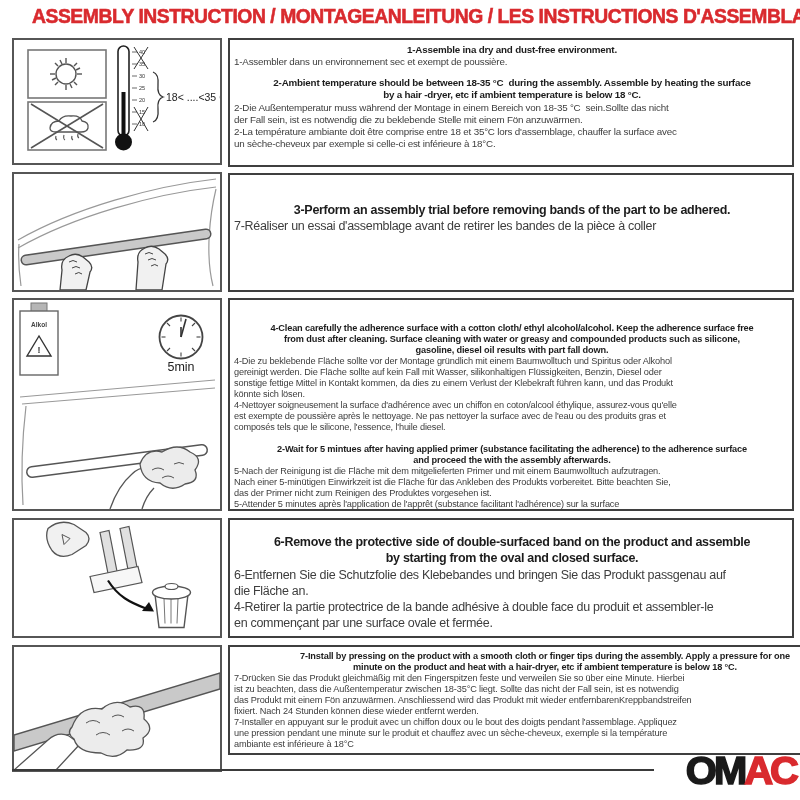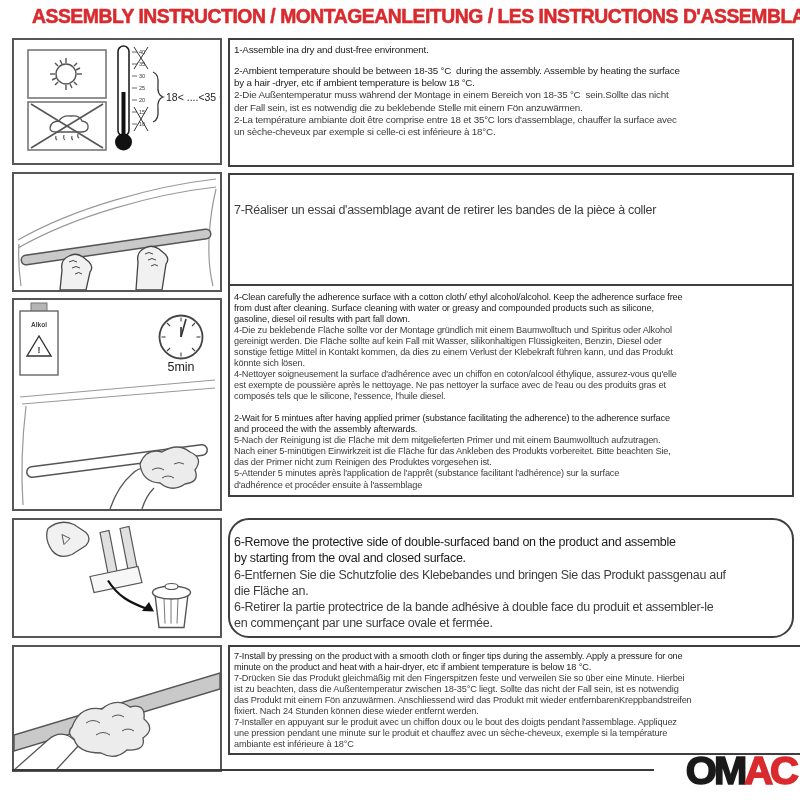--- a/index.html
+++ b/index.html
@@ -5,35 +5,35 @@
   html,body{margin:0;padding:0;background:#fff;}
   body{width:800px;height:800px;overflow:hidden;font-family:"Liberation Sans",sans-serif;}
   .sheet{position:absolute;left:0;top:0;width:800px;height:800px;background:#fff;}
   .title{position:absolute;left:0;top:4px;width:800px;text-align:center;color:#d92a2e;
          font-weight:bold;font-size:21px;letter-spacing:-0.5px;transform:scaleX(0.92);
          -webkit-text-stroke:0.6px #d92a2e;white-space:nowrap;}
   .box{position:absolute;background:#fff;border:2px solid #4a4a4a;box-sizing:border-box;}
   .art{border-color:#565656;}
   .txt{border-color:#3f3f3f;padding:4px 2px 2px 4px;overflow:hidden;}
   .txt p{margin:0;white-space:pre;}
-  .en{font-weight:normal;color:#1c1c1c;}
+  .en{font-weight:bold;color:#1c1c1c;text-align:center;}
   .de,.fr{font-weight:normal;color:#3d3d3d;}
   .sz-m p{font-size:9.8px;line-height:1.24;letter-spacing:-0.2px;}
   .sz-s p{font-size:9.2px;line-height:1.2;letter-spacing:-0.15px;}
   .sz-l p{font-size:12.5px;line-height:1.3;letter-spacing:-0.3px;}
   .gap{margin-top:9px !important;}
   .gap-s{margin-top:11px !important;}
   .r1a{left:12px;top:38px;width:210px;height:127px;}
   .r1t{left:228px;top:38px;width:566px;height:129px;}
   .r2a{left:12px;top:172px;width:210px;height:120px;}
   .r2t{left:228px;top:173px;width:566px;height:119px;padding-top:27px;}
   .r3a{left:12px;top:298px;width:210px;height:213px;}
-  .r3t{left:228px;top:284px;width:566px;height:213px;padding-top:6px;}
+  .r3t{left:228px;top:298px;width:566px;height:213px;padding-top:23px;}
   .r4a{left:12px;top:518px;width:210px;height:120px;}
-  .r4t{left:228px;top:518px;width:566px;height:120px;padding-top:14px;border-radius:21px;}
+  .r4t{left:228px;top:518px;width:566px;height:120px;padding-top:14px;}
   .r5a{left:12px;top:645px;width:210px;height:127px;}
   .r5t{left:228px;top:645px;width:632px;height:110px;}
   .art svg{display:block;width:100%;height:100%;}
   .footer-line{position:absolute;left:12px;top:769px;width:642px;border-top:2px solid #3a3a3a;}
   .logo{position:absolute;left:656px;top:746px;width:140px;height:50px;display:flex;
         align-items:center;justify-content:flex-end;font-weight:bold;font-size:40px;
         letter-spacing:-3px;white-space:nowrap;transform:scaleY(0.96);}
   .logo .blk{color:#1a1a1a;-webkit-text-stroke:1.6px #1a1a1a;}
   .logo .red{color:#d92a2e;-webkit-text-stroke:1.6px #d92a2e;}
 </style>
@@ -97,20 +97,21 @@
           <line x1="120" y1="67" x2="134" y2="91"></line>
             <line x1="134" y1="67" x2="120" y2="91"></line>
         </g>
         <path d="M139,32 q6,2 5,13 q-1,10 5,12 q-6,2 -5,12 q1,11 -5,13" fill="none" stroke="#333" stroke-width="1.3"></path>
         <text x="152" y="61" font-size="10.5" fill="#222">18&lt; ....&lt;35 C</text>
       </g>
     </svg>
   </div>
   <div class="box txt sz-m r1t">
     <p class="en">1-Assemble ina dry and dust-free environment.</p>
+    <p class="fr">1-Assembler dans un environnement sec et exempt de poussière.</p>
     <p class="en gap">2-Ambient temperature should be between 18-35 °C  during the assembly. Assemble by heating the surface
 by a hair -dryer, etc if ambient temperature is below 18 °C.</p>
     <p class="de">2-Die Außentemperatur muss während der Montage in einem Bereich von 18-35 °C  sein.Sollte das nicht
 der Fall sein, ist es notwendig die zu beklebende Stelle mit einem Fön anzuwärmen.</p>
     <p class="fr">2-La température ambiante doit être comprise entre 18 et 35°C lors d'assemblage, chauffer la surface avec
 un sèche-cheveux par exemple si celle-ci est inférieure à 18°C.</p>
   </div>
 
   <div class="box art r2a">
     <svg viewBox="0 0 206 116">
@@ -126,20 +127,21 @@
         <path d="M46,116 L48,96 Q46,86 55,82 Q62,78 69,83 L75,88 Q80,93 76,98 L72,116 Z" fill="#f1f1f1" stroke="#444" stroke-width="1.3"></path>
         <path d="M55,88 q4,-3 8,0 M58,94 q4,-3 8,0 M61,100 q4,-3 7,0" fill="none" stroke="#444" stroke-width="1"></path>
       </g>
       <g>
         <path d="M122,116 L124,88 Q122,78 131,74 Q138,70 145,75 L151,80 Q156,85 152,90 L148,116 Z" fill="#f1f1f1" stroke="#444" stroke-width="1.3"></path>
         <path d="M131,80 q4,-3 8,0 M134,86 q4,-3 8,0 M137,92 q4,-3 7,0" fill="none" stroke="#444" stroke-width="1"></path>
       </g>
     </svg>
   </div>
   <div class="box txt sz-l r2t">
+    <p class="en">3-Perform an assembly trial before removing bands of the part to be adhered.</p>
     <p class="fr">7-Réaliser un essai d'assemblage avant de retirer les bandes de la pièce à coller</p>
   </div>
 
   <div class="box art r3a">
     <svg viewBox="0 0 206 209">
       <g>
         <rect x="17" y="3" width="16" height="9" fill="#b5b5b5" stroke="#777" stroke-width="1"></rect>
         <rect x="6" y="11" width="38" height="64" fill="#fff" stroke="#666" stroke-width="1.4"></rect>
         <text x="25" y="27" text-anchor="middle" font-size="6.5" font-weight="bold" fill="#444">Alkol</text>
         <path d="M25,36 L13,56 L37,56 Z" fill="none" stroke="#333" stroke-width="1.4"></path>
@@ -221,21 +223,21 @@
         <ellipse cx="157.5" cy="72" rx="19" ry="6.5" fill="#fff" stroke="#555" stroke-width="1.4"></ellipse>
         <ellipse cx="157.5" cy="66" rx="6.5" ry="3" fill="#fff" stroke="#555" stroke-width="1.2"></ellipse>
       </g>
     </svg>
   </div>
   <div class="box txt sz-l r4t">
     <p class="en">6-Remove the protective side of double-surfaced band on the product and assemble
 by starting from the oval and closed surface.</p>
     <p class="de">6-Entfernen Sie die Schutzfolie des Klebebandes und bringen Sie das Produkt passgenau auf
 die Fläche an.</p>
-    <p class="fr">6-Retirer la partie protectrice de la bande adhésive à double face du produit et assembler-le
+    <p class="fr">4-Retirer la partie protectrice de la bande adhésive à double face du produit et assembler-le
 en commençant par une surface ovale et fermée.</p>
   </div>
 
   <div class="box art r5a">
     <svg viewBox="0 0 206 123">
       <path d="M0,88 L206,26 L206,42 L0,104 Z" fill="#c9c9c9" stroke="#555" stroke-width="1.4"></path>
       <g>
         <path d="M0,123 L34,93 Q44,84 55,89 L66,97 L42,123 Z" fill="#fff" stroke="#555" stroke-width="1.3"></path>
         <path d="M58,80 Q66,58 88,62 Q102,50 116,60 Q132,56 130,72 Q142,82 129,91 Q132,104 113,103 Q101,114 87,106 Q64,106 60,92 Q52,86 58,80 Z" fill="#ececec" stroke="#555" stroke-width="1.3"></path>
         <path d="M72,76 q7,-5 14,0 M82,88 q7,-5 14,0 M98,70 q6,-4 12,0 M108,84 q6,-4 12,0" fill="none" stroke="#555" stroke-width="1"></path>

